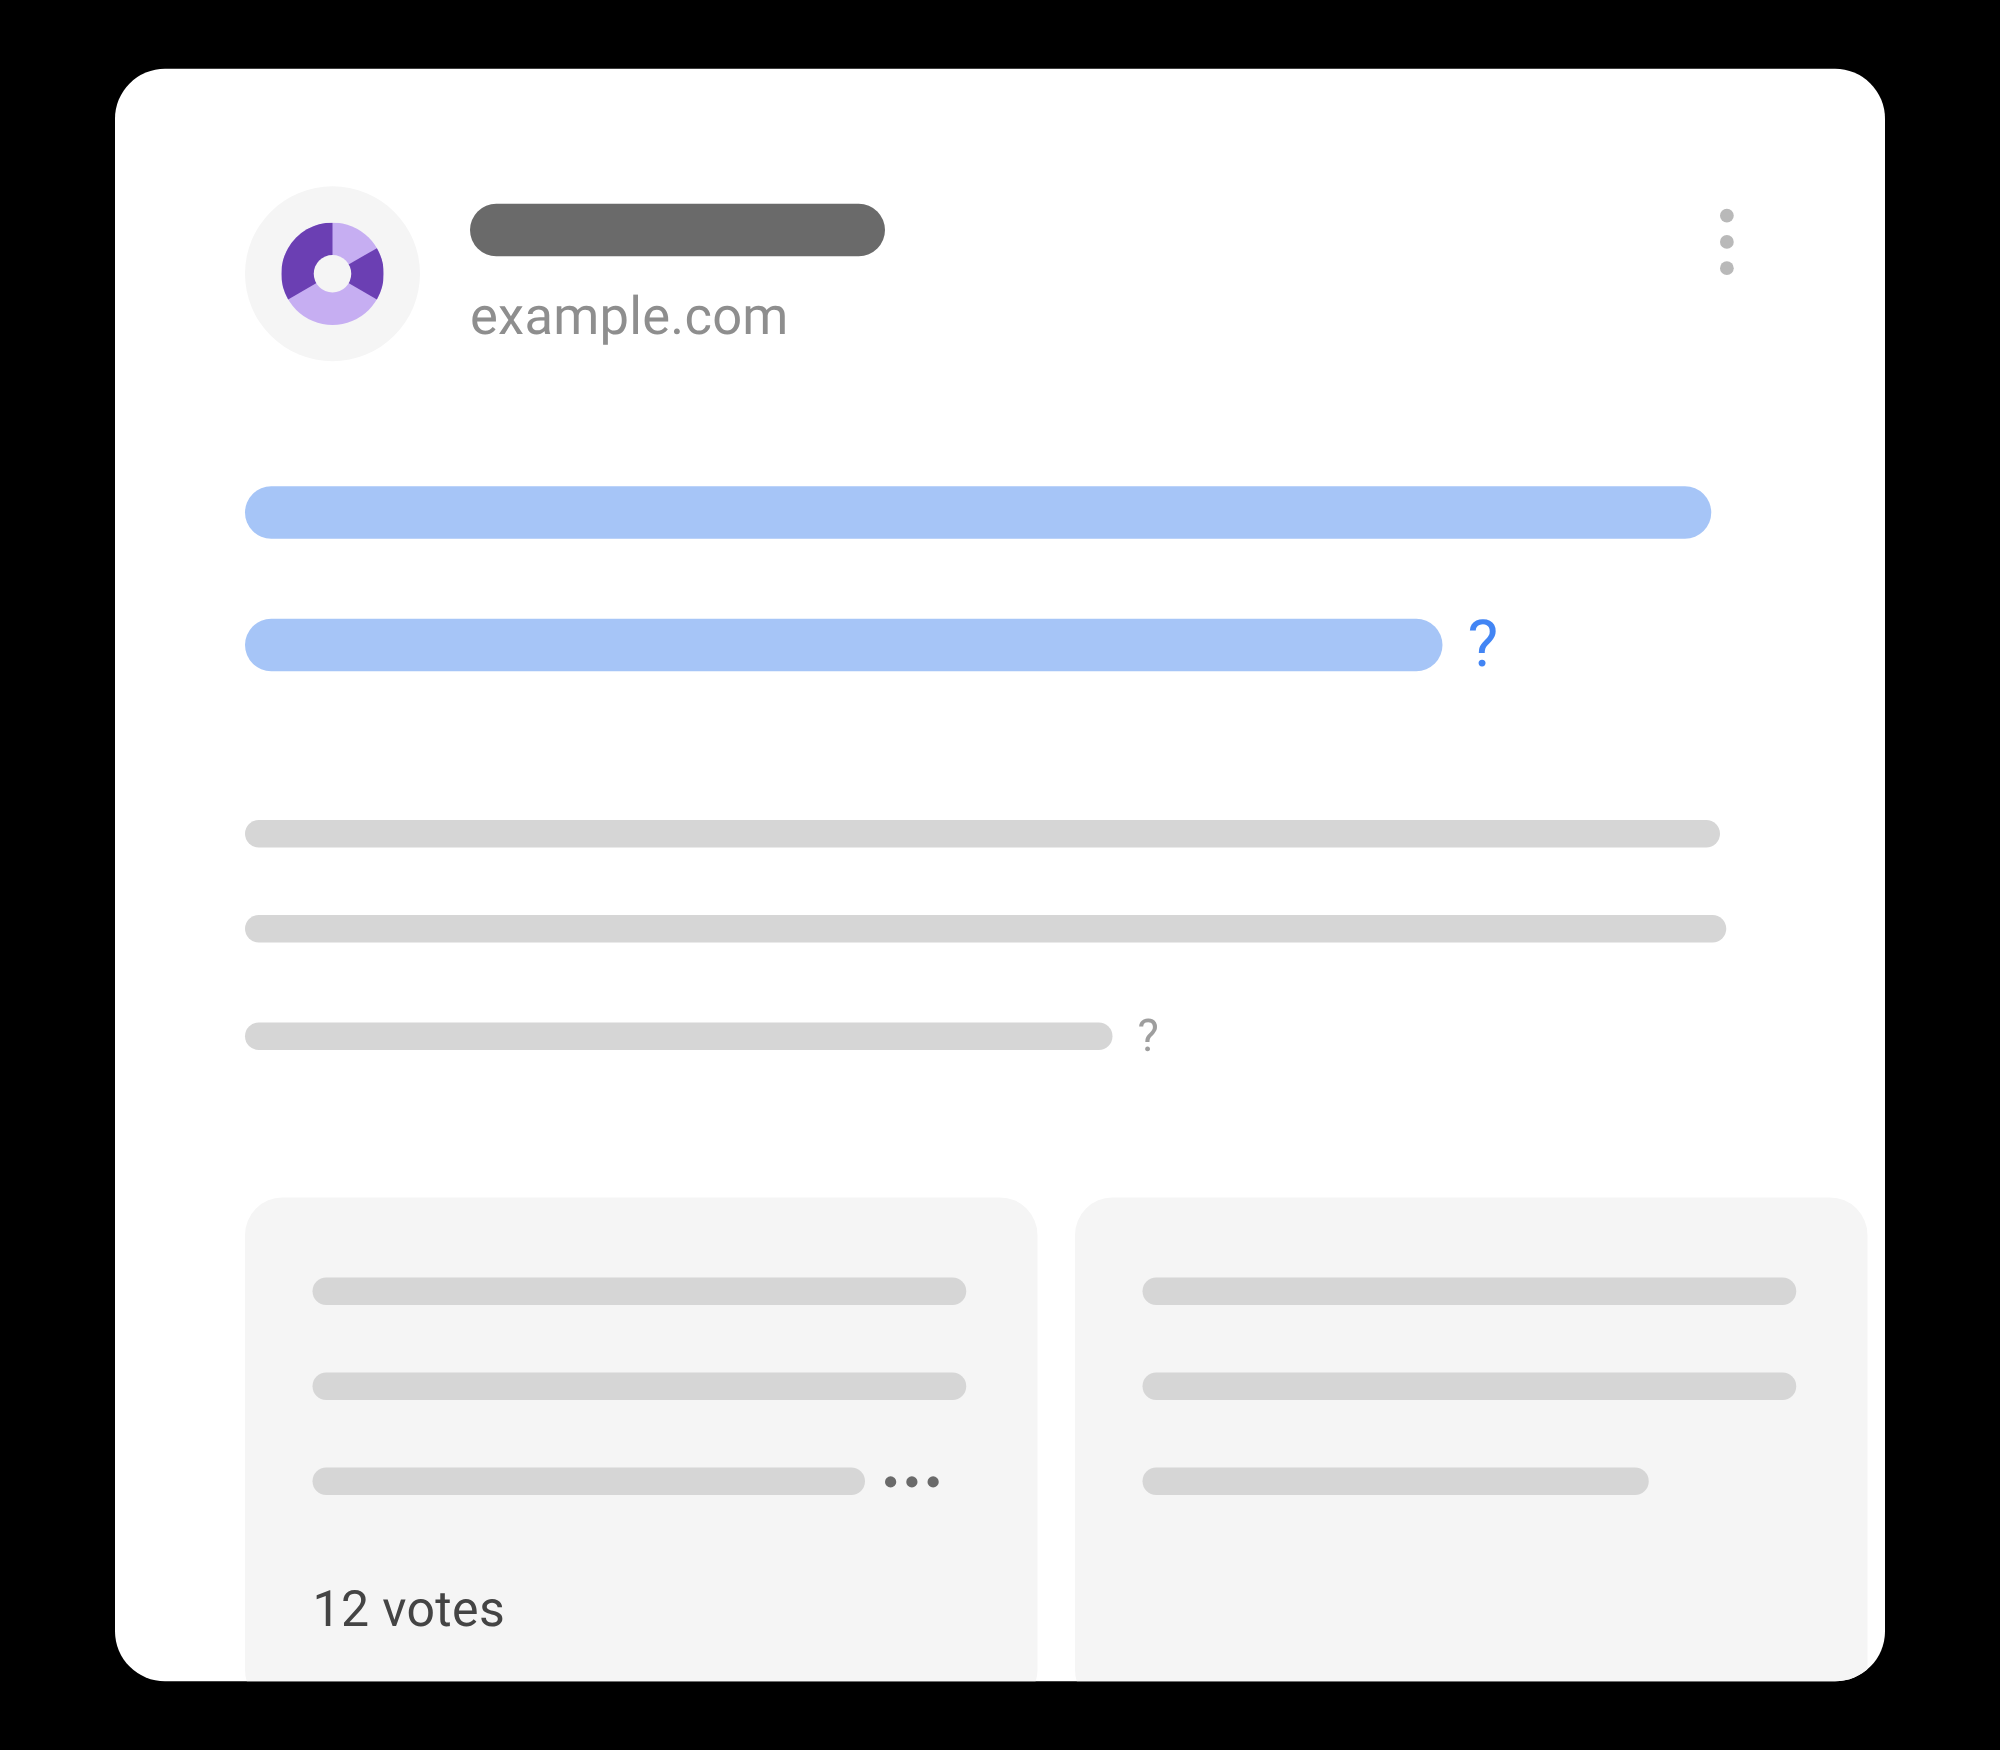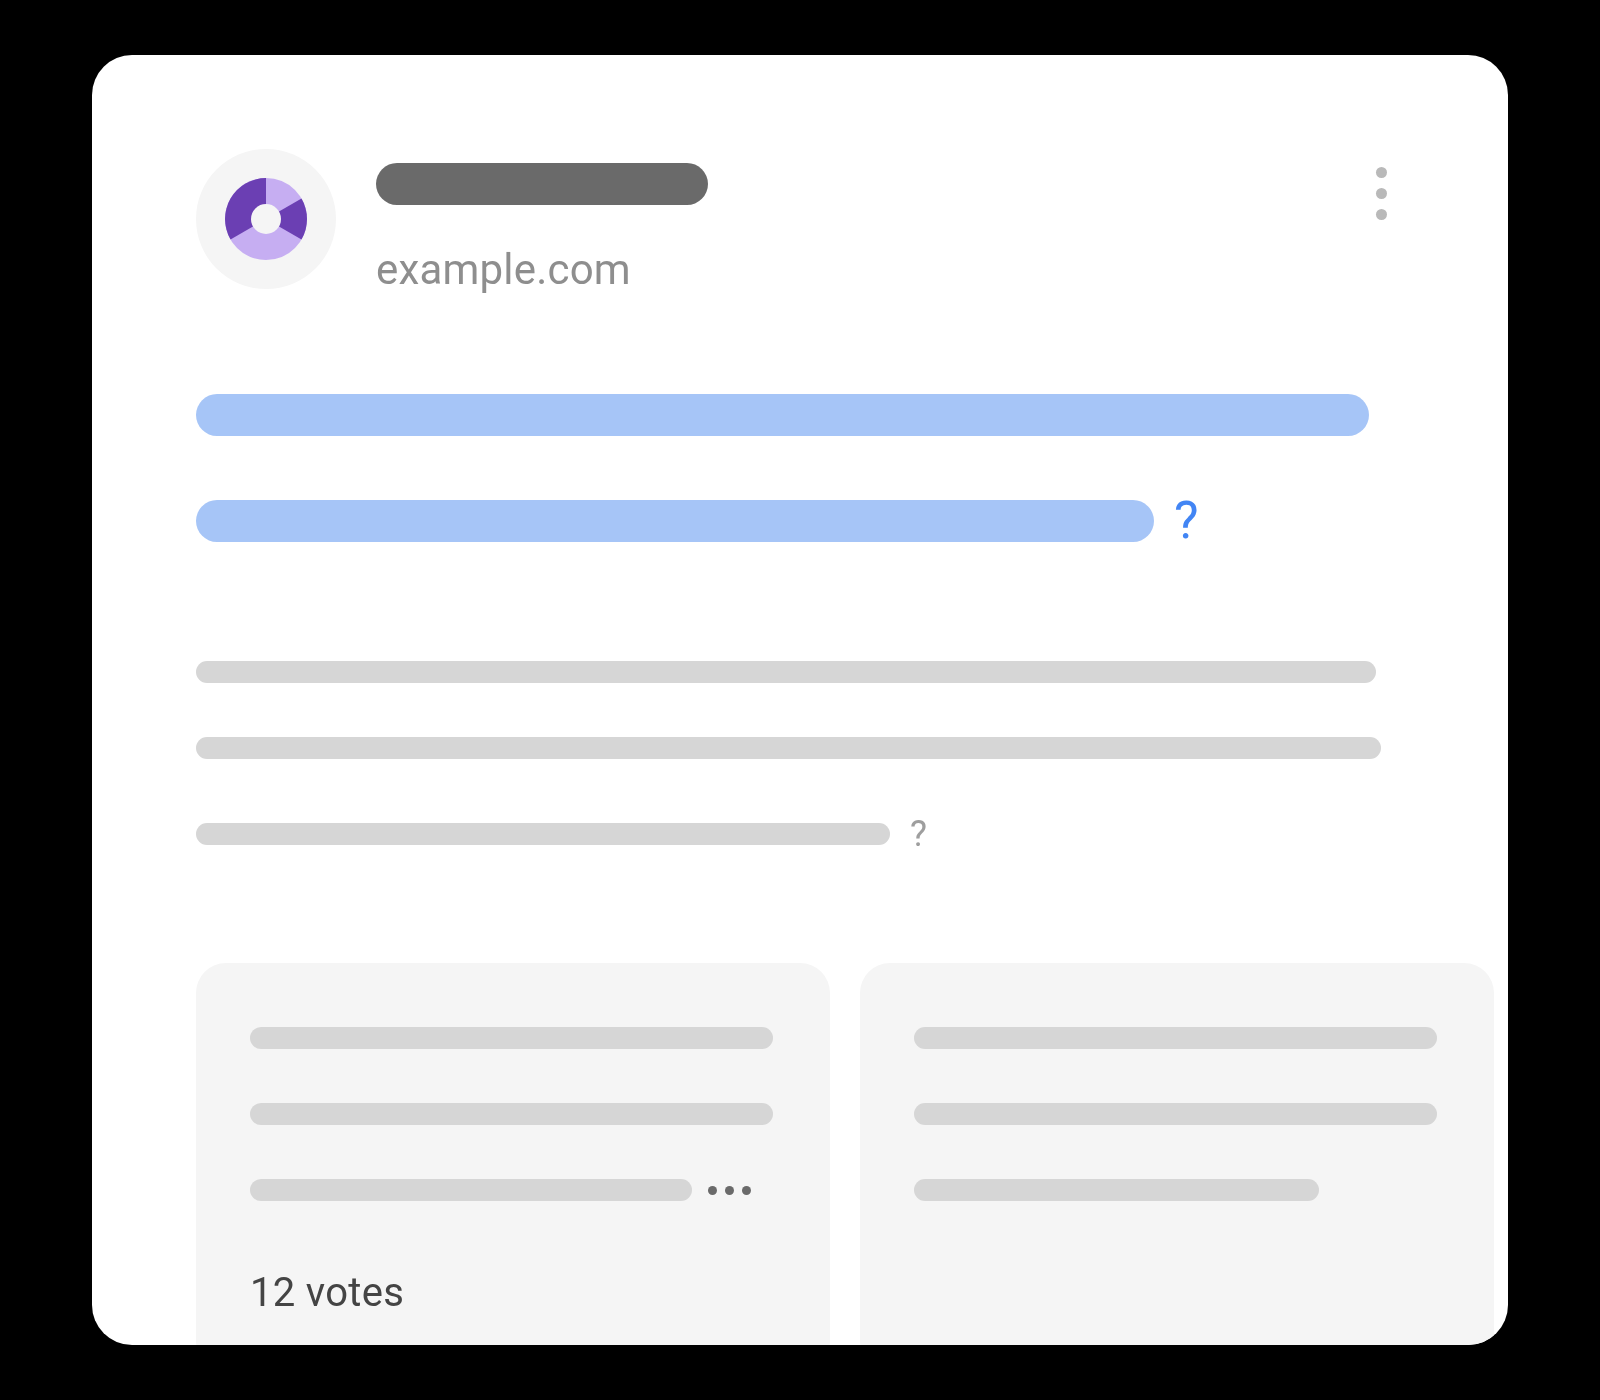--- a/index.html
+++ b/index.html
@@ -26,21 +26,21 @@
     width: 140px; height: 140px; border-radius: 50%;
     background: #f5f5f5; display: flex; align-items: center; justify-content: center;
     flex-shrink: 0;
   }
   .header-text { padding-top: 4px; }
   .name-bar {
     width: 332px; height: 42px; background: #6a6a6a; border-radius: 21px;
     margin-top: 10px;
   }
   .domain {
-    font-size: 42px; color: #8e8e8e; margin-top: 40px; letter-spacing: 0.2px;
+    font-size: 42px; color: #8e8e8e; margin-top: 24px; letter-spacing: 0.2px;
   }
   .more-btn {
     position: absolute; right: 112px; top: 18px;
     width: 30px; display: flex; flex-direction: column; align-items: center; gap: 10px;
     cursor: pointer;
   }
   .more-btn span {
     width: 11px; height: 11px; border-radius: 50%; background: #b9b9b9;
   }
   

